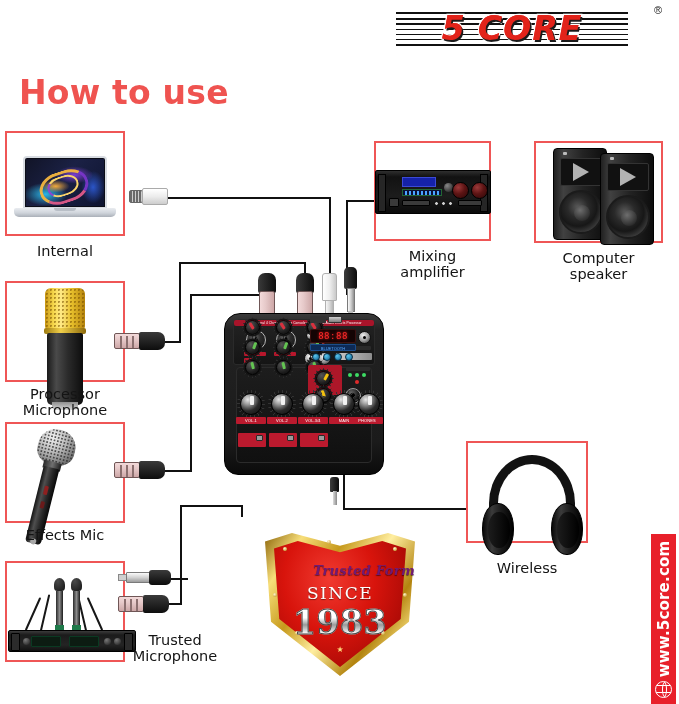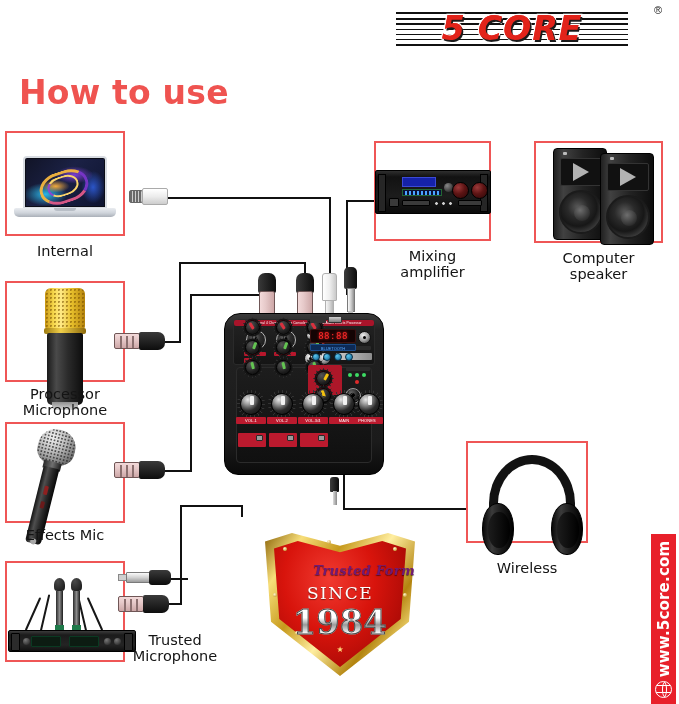--- a/index.html
+++ b/index.html
@@ -825,20 +825,20 @@
   <div class="badge-red"></div>
   <div class="badge-rivet" style="left:18px;top:14px;"></div>
   <div class="badge-rivet" style="left:62px;top:7px;"></div>
   <div class="badge-rivet" style="left:128px;top:14px;"></div>
   <div class="badge-rivet" style="left:8px;top:60px;"></div>
   <div class="badge-rivet" style="left:138px;top:60px;"></div>
   <div class="badge-rivet" style="left:30px;top:98px;"></div>
   <div class="badge-rivet" style="left:116px;top:98px;"></div>
   <div class="badge-txt1">Trusted Form</div>
   <div class="badge-txt2">SINCE</div>
-  <div class="badge-txt3">1984</div>
+  <div class="badge-txt3">1983</div>
   <div class="badge-star">★</div>
 </div>
 
 <div id="website-strip">
   <div class="txt">www.5core.com</div>
   <div class="globe"></div>
 </div>
 
 </body></html>

